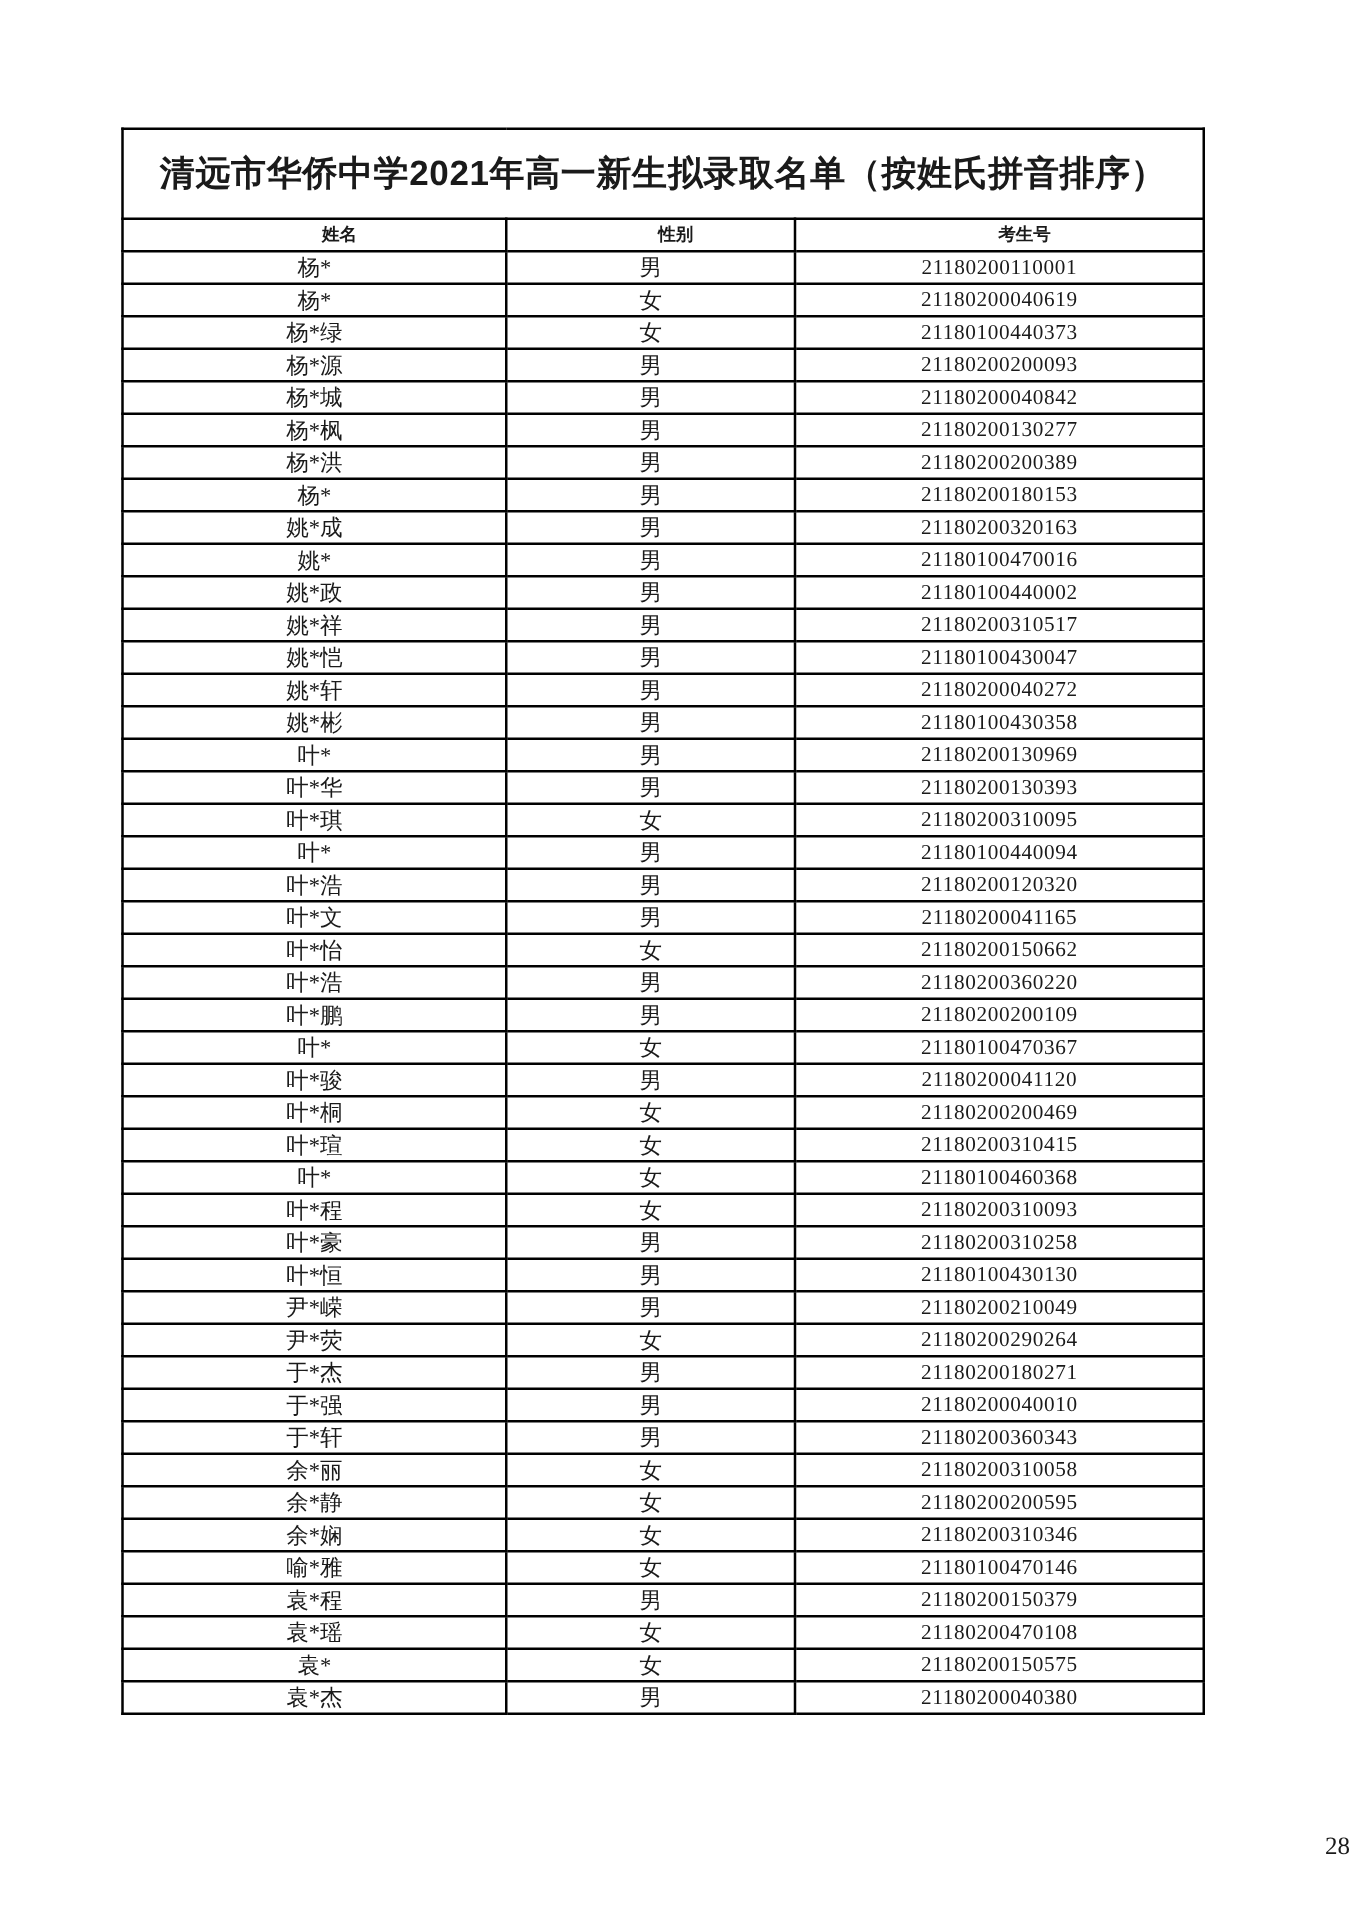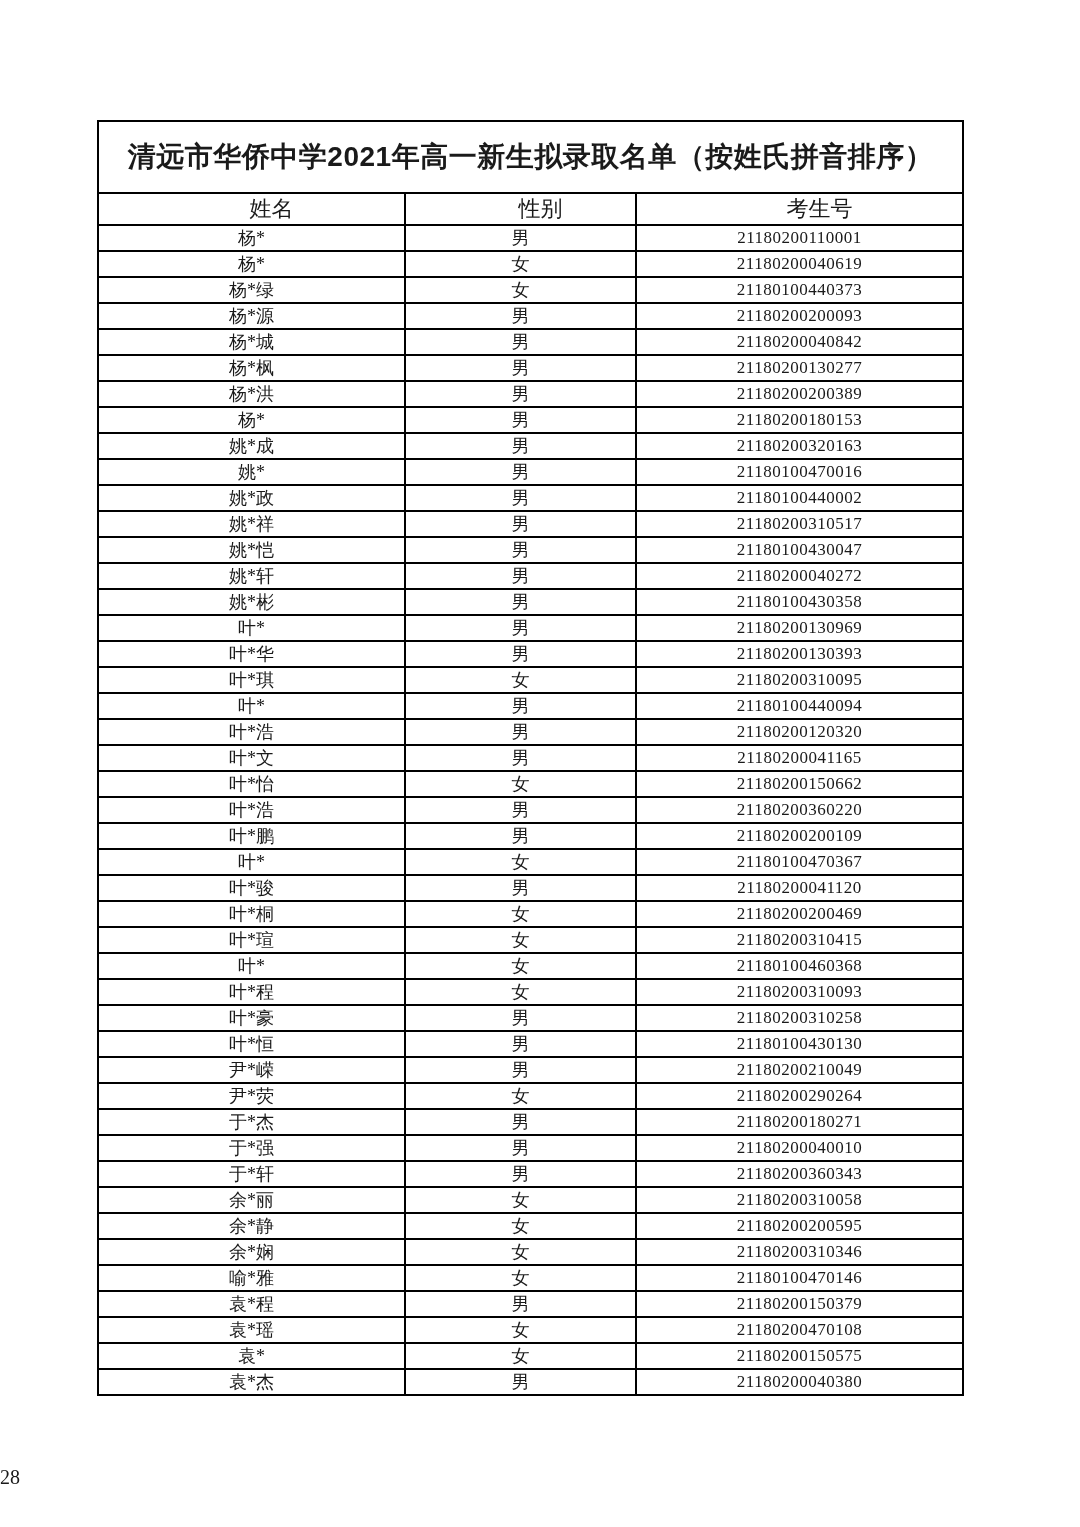--- a/index.html
+++ b/index.html
@@ -10,21 +10,21 @@
   body {
     width: 1080px;
     height: 1527px;
     position: relative;
     font-family: "Liberation Serif", "DejaVu Serif", serif;
     color: #1a1a1a;
   }
   .table-wrap {
     position: absolute;
     left: 97px;
-    top: 120px;
+    top: 102px;
     width: 865px;
   }
   table.admission {
     border-collapse: collapse;
     table-layout: fixed;
     width: 100%;
   }
   table.admission col.c-name  { width: 307px; }
   table.admission col.c-gender{ width: 231px; }
   table.admission col.c-exam  { width: 327px; }
@@ -39,39 +39,39 @@
   }
   tr.title-row th {
     height: 70px;
     font-family: "Liberation Sans", "DejaVu Sans", sans-serif;
     font-weight: bold;
     font-size: 28px;
     letter-spacing: 0.5px;
   }
   tr.header-row th {
     height: 24px;
-    font-weight: normal;
-    font-size: 22px;
+    font-weight: bold;
+    font-size: 14px;
     padding-left: 40px;
   }
   tbody td {
     height: 23.8px;
     font-size: 18px;
   }
   td.exam-no {
     font-size: 17px;
     letter-spacing: 0.5px;
     margin-top: 32px;
   }
   .page-number {
     position: absolute;
     left: 0;
     width: 100%;
     top: 1466px;
-    text-align: left;
+    text-align: right;
     font-size: 20px;
     color: #1a1a1a;
   }
 </style>
 </head>
 <body>
 
 <div class="page">
 
   <div class="table-wrap">

